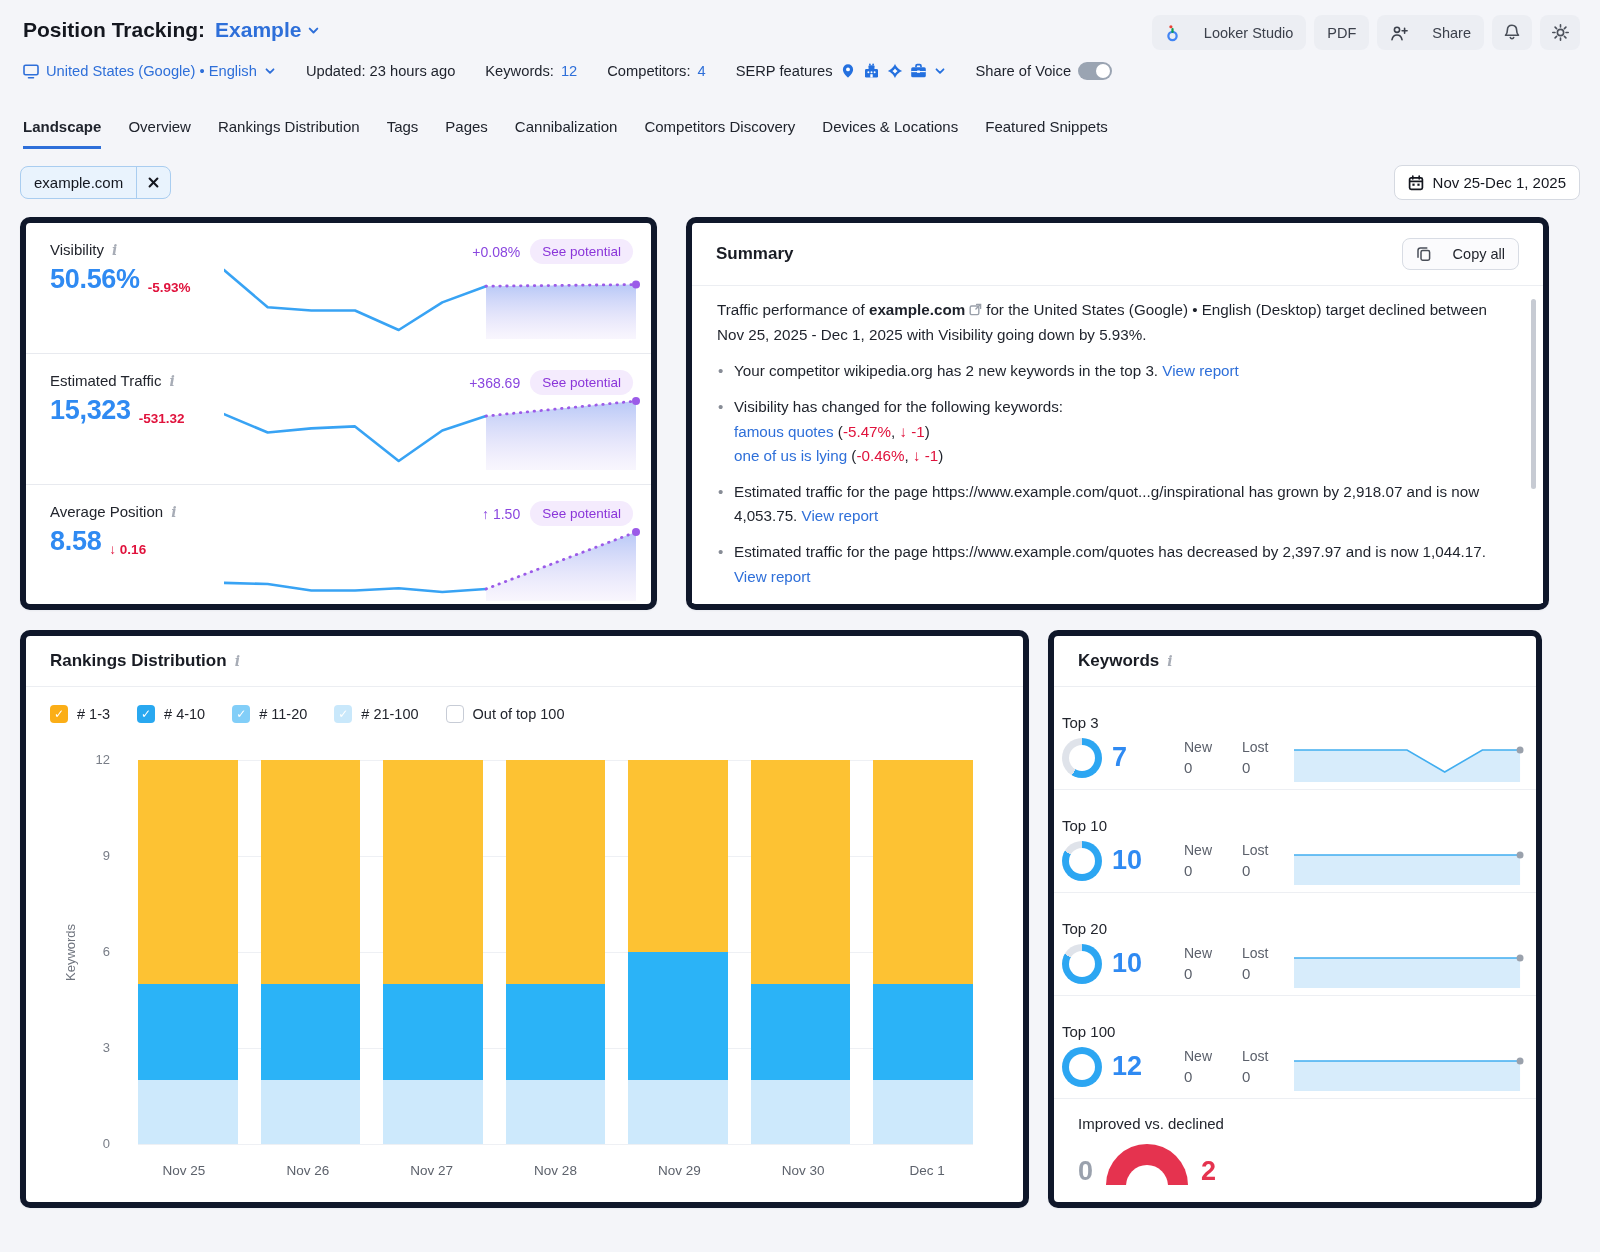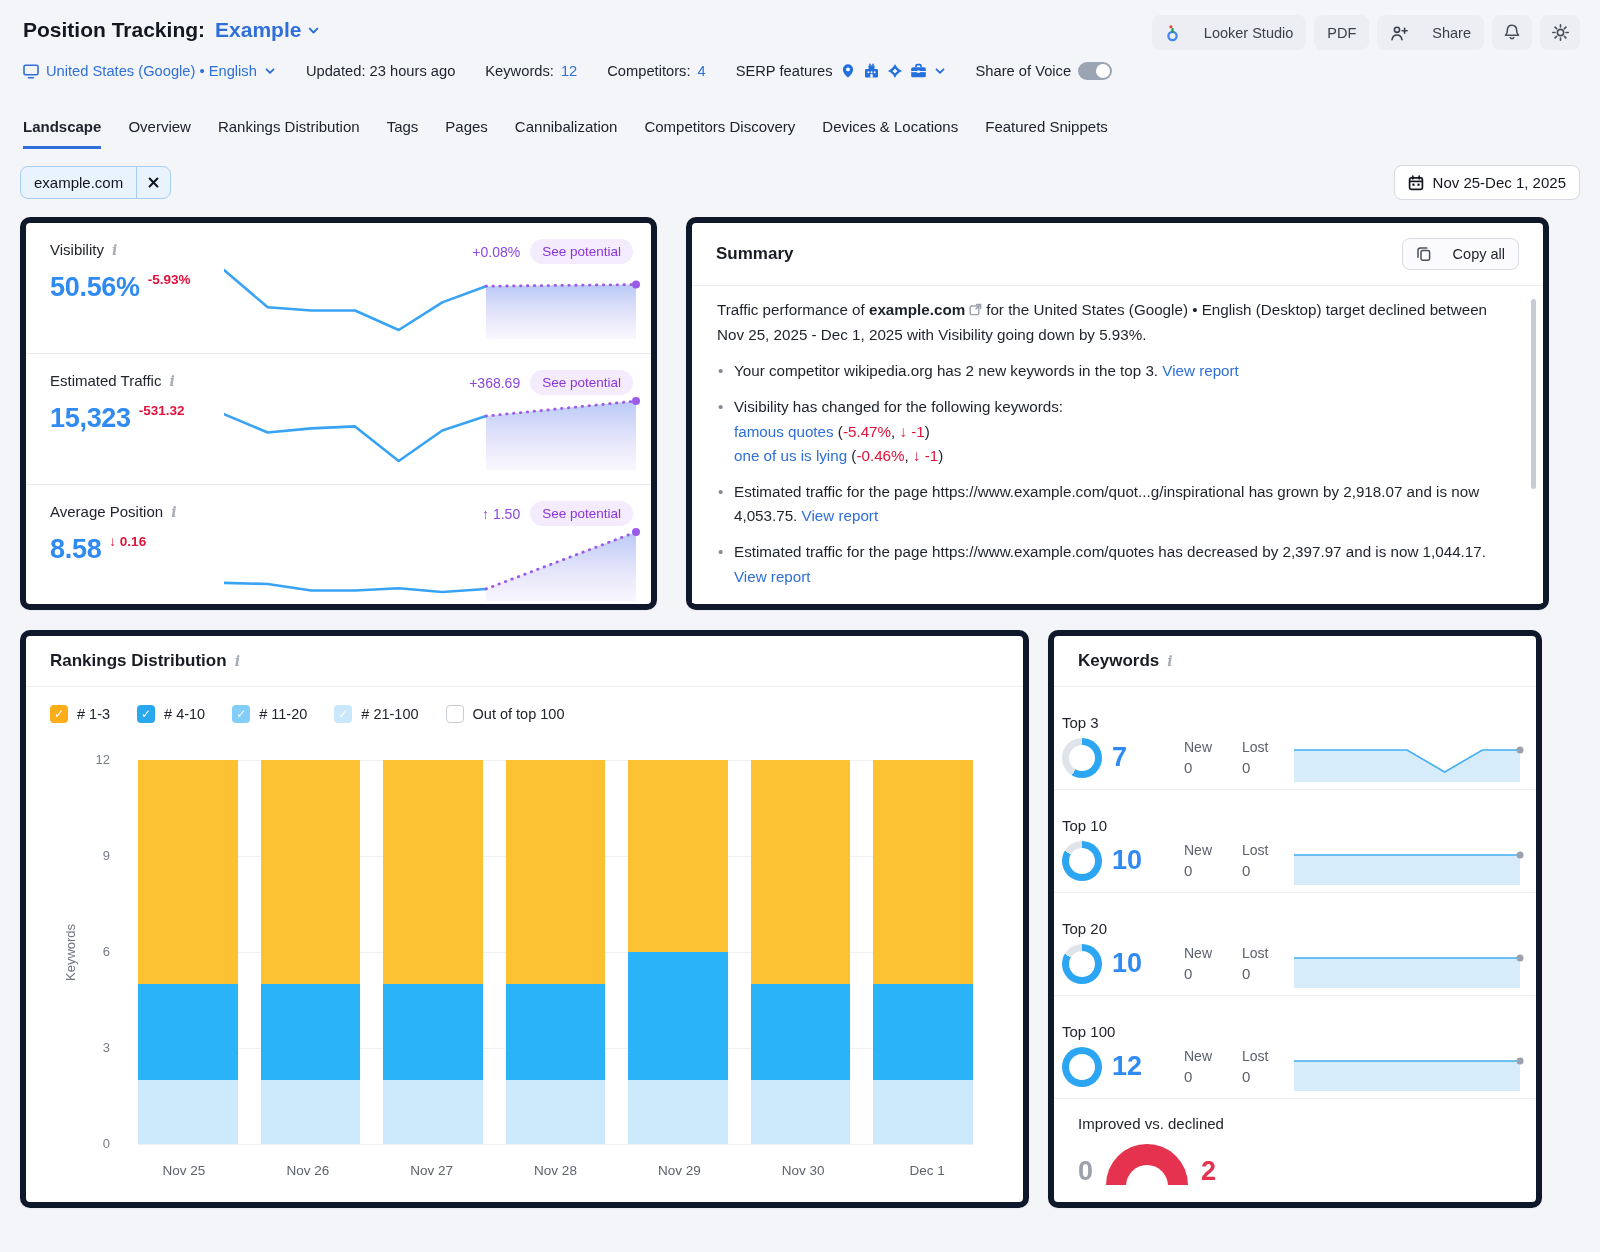--- a/index.html
+++ b/index.html
@@ -53,21 +53,21 @@
   .keywords-card { left:1048px; top:630px; width:494px; height:578px; }
 
   .card-head { display:flex; justify-content:space-between; align-items:center; padding:15px 24px; border-bottom:1px solid #eceef2; }
   .card-title { font-size:17px; font-weight:700; color:#191c24; display:flex; align-items:center; gap:8px; }
   .info-i { font:italic 600 14px "DejaVu Serif", serif; color:#a7acb6; }
 
   
   .m-row { position:relative; height:131px; padding:18px 20px 0 24px; border-bottom:1px solid #e8eaef; }
   .m-row:last-child { border-bottom:none; }
   .m-head { display:flex; align-items:center; gap:8px; font-size:15px; color:#22252d; }
-  .m-value-row { margin-top:14px; display:flex; align-items:flex-start; }
+  .m-value-row { margin-top:6px; display:flex; align-items:flex-end; }
   .m-value { font-size:27px; font-weight:700; color:#2f8af2; letter-spacing:-.3px; }
   .m-delta { font-size:13.5px; font-weight:600; color:#e0123c; margin-left:8px; }
   .m-pot { position:absolute; top:16px; right:18px; display:flex; align-items:center; gap:10px; }
   .m-pot-delta { color:#8a46df; font-size:14px; }
   .pill { background:#f4ebfd; color:#8a35d9; font-size:13.5px; padding:5px 12px; border-radius:15px; cursor:pointer; }
   .m-spark { position:absolute; left:198px; top:38px; width:421px; height:78px; }
 
   
   .copy-btn { display:flex; align-items:center; gap:21px; background:#fbfbfd; border:1px solid #d8dce4; border-radius:8px; padding:7px 13px; font-size:14.5px; color:#22252d; font-family:inherit; cursor:pointer; }
   .sum-body { position:absolute; top:58px; bottom:1px; left:0; right:0; padding:17px 40px 0 25px; font-size:15.2px; line-height:1.62; color:#1e222b; overflow:hidden; }

